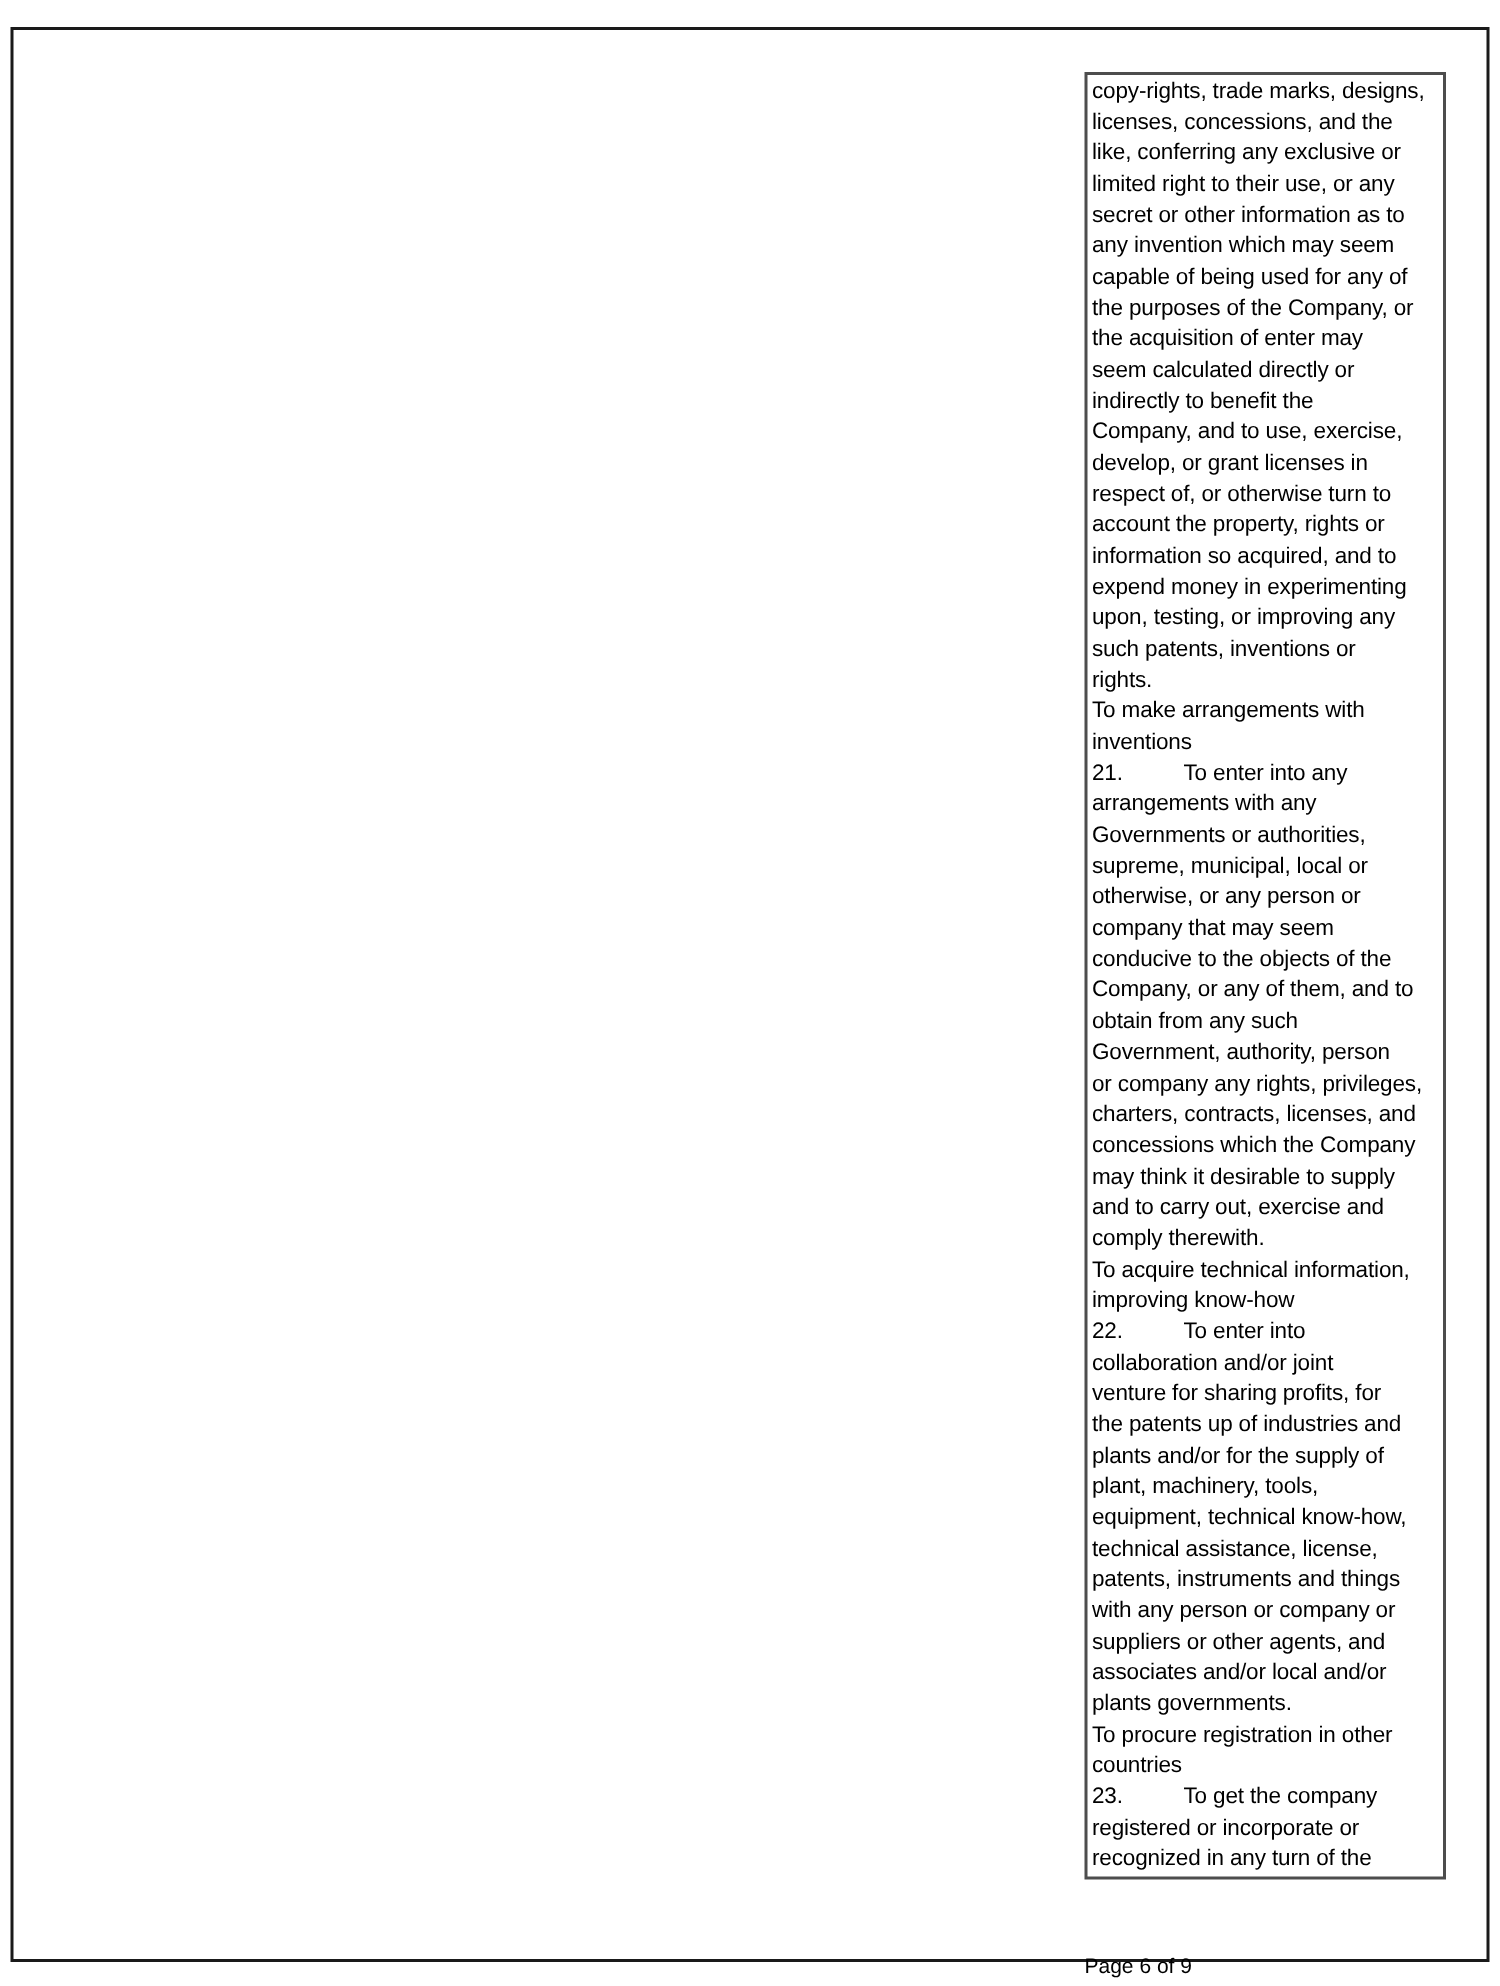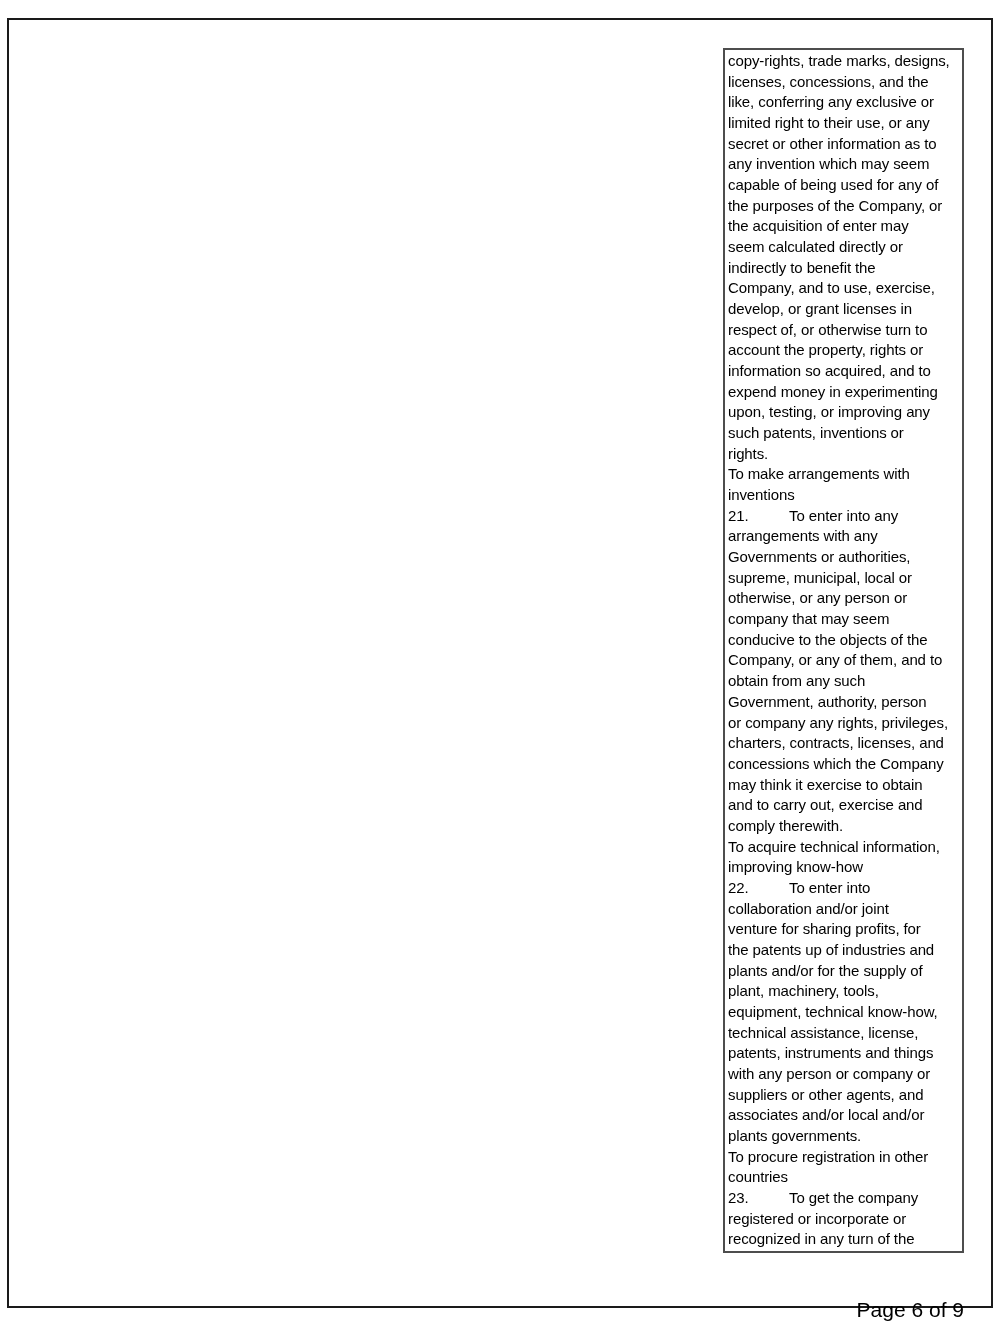--- a/index.html
+++ b/index.html
@@ -46,22 +46,22 @@
     line-height: 20.68px;
     height: 20.68px;
     letter-spacing: -0.1px;
     color: var(--color-text);
   }
   .page-footer {
     position: absolute;
     left: 723px;
     top: 1300px;
     width: 241px;
-    text-align: right;
-    font-size: 21px;
+    text-align: left;
+    font-size: 14px;
     line-height: 20px;
     color: var(--color-text);
   }
 </style>
 </head>
 <body>
 
 <div class="page-border">
   <div class="content-box">
       <div class="text-line">copy-rights, trade marks, designs,</div>
@@ -92,21 +92,21 @@
       <div class="text-line">supreme, municipal, local or</div>
       <div class="text-line">otherwise, or any person or</div>
       <div class="text-line">company that may seem</div>
       <div class="text-line">conducive to the objects of the</div>
       <div class="text-line">Company, or any of them, and to</div>
       <div class="text-line">obtain from any such</div>
       <div class="text-line">Government, authority, person</div>
       <div class="text-line">or company any rights, privileges,</div>
       <div class="text-line">charters, contracts, licenses, and</div>
       <div class="text-line">concessions which the Company</div>
-      <div class="text-line">may think it exercise to obtain</div>
+      <div class="text-line">may think it desirable to supply</div>
       <div class="text-line">and to carry out, exercise and</div>
       <div class="text-line">comply therewith.</div>
       <div class="text-line">To acquire technical information,</div>
       <div class="text-line">improving know-how</div>
       <div class="text-line">22.	To enter into</div>
       <div class="text-line">collaboration and/or joint</div>
       <div class="text-line">venture for sharing profits, for</div>
       <div class="text-line">the patents up of industries and</div>
       <div class="text-line">plants and/or for the supply of</div>
       <div class="text-line">plant, machinery, tools,</div>

